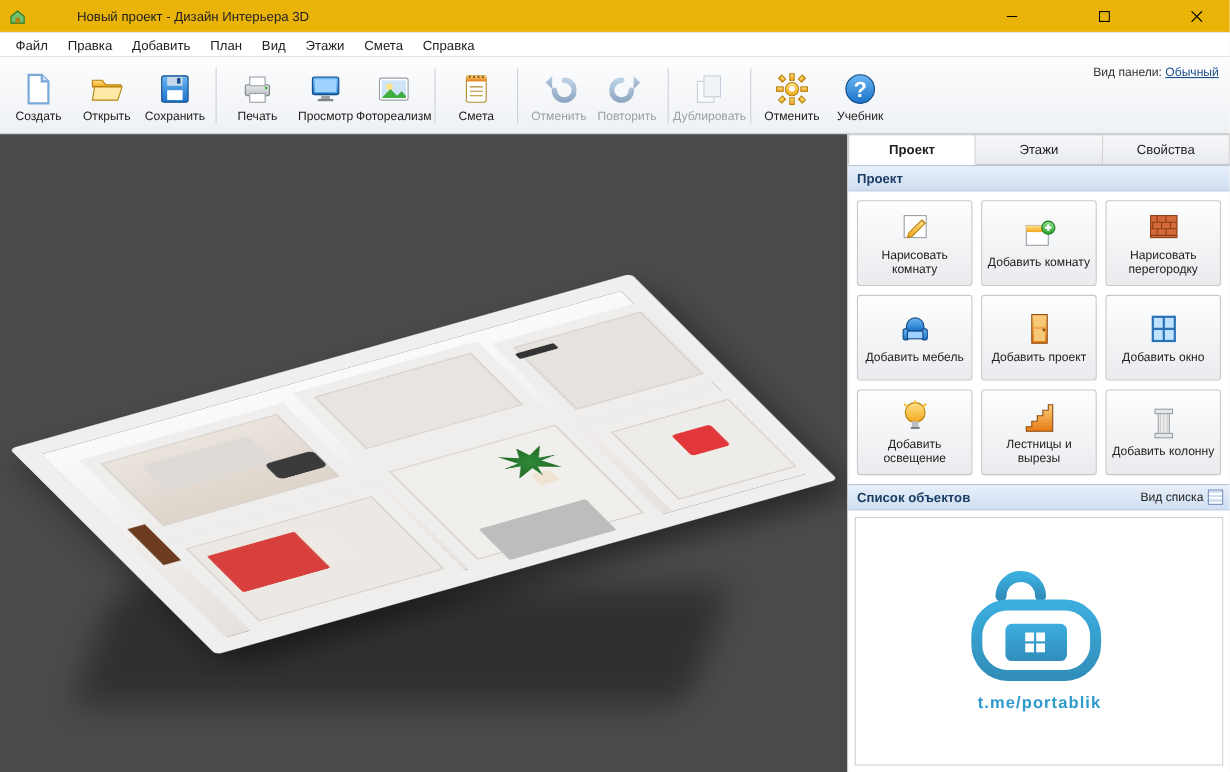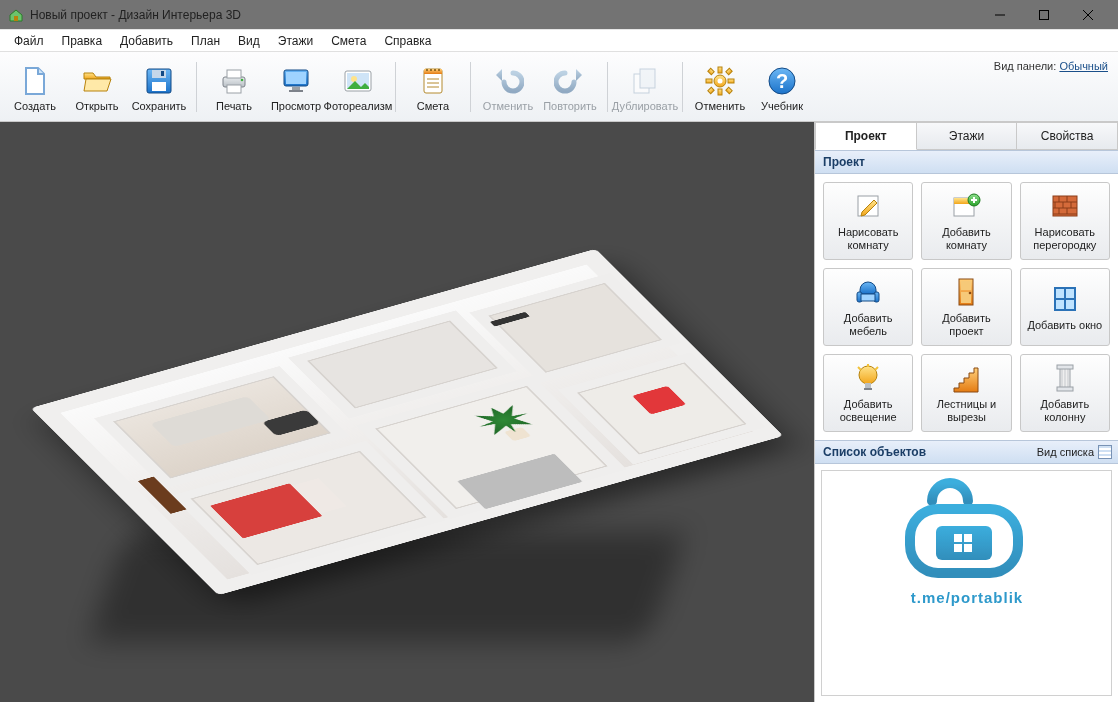--- a/index.html
+++ b/index.html
@@ -1,19 +1,19 @@
 <!DOCTYPE html>
 <html><head>
 <meta charset="utf-8">
 <style>
   * { box-sizing: border-box; margin: 0; padding: 0; user-select: none; }
   html, body { width: 1118px; height: 702px; font-family: "Segoe UI", Tahoma, Arial, sans-serif; font-size: 12px; color: #222; background: #fff; }
 
   
-  .titlebar { height: 30px; display: flex; align-items: center; padding: 13px 8px; background: #737373; border-bottom: 1px solid #e6e6e6; }
+  .titlebar { height: 30px; display: flex; align-items: center; padding: 13px 8px; background: #eab308; border-bottom: 1px solid #e6e6e6; gap: 40px; }
   .titlebar .app-icon { width: 16px; height: 16px; margin-right: 6px; }
   .titlebar .title { flex: 1; font-size: 12px; }
   .titlebar .win-btn { width: 44px; height: 30px; display:flex; align-items:center; justify-content:center; }
   .titlebar .win-btn svg { width:10px; height:10px; }
 
   
   .menubar { height: 22px; display:flex; align-items:center; gap: 2px; padding: 0 6px; background:#fff; border-bottom:1px solid #e0e0e0; }
   .menubar .menu-item { padding: 2px 8px; font-size:12px; }
 
   
@@ -49,35 +49,35 @@
   .washer { left:520px; top:240px; width:40px; height:40px; background:#e2373a; border-radius:4px; }
   .plant { left:360px; top:200px; width:50px; height:60px; }
   .plant::before { content:""; position:absolute; left:15px; top:40px; width:20px; height:20px; background:#efe3d1; border-radius:4px; }
   .plant::after { content:""; position:absolute; left:-2px; top:-6px; width:54px; height:52px; background:radial-gradient(circle at 50% 85%, transparent 28%, rgba(0,0,0,0) 29%), radial-gradient(circle,#2e8a36,#1c5d22); clip-path:polygon(50% 0,60% 30%,90% 10%,70% 45%,100% 50%,70% 55%,90% 90%,55% 70%,50% 100%,45% 70%,10% 90%,30% 55%,0 50%,30% 45%,10% 10%,40% 30%); }
   .sofa { left:70px; top:60px; width:110px; height:50px; background:#dedbd6; border-radius:6px; }
   .chairs { left:170px; top:110px; width:50px; height:30px; background:#3a3a3a; border-radius:6px; }
   .tv { left:460px; top:50px; width:40px; height:10px; background:#333; }
   .door { position:absolute; left:8px; top:150px; width:18px; height:70px; background:#6b3c1e; }
 
   
-  .sidepanel { width:304px; background:#fff; border-left:1px solid #c9c9c9; display:flex; flex-direction:column; }
+  .sidepanel { width:348px; background:#fff; border-left:1px solid #c9c9c9; display:flex; flex-direction:column; }
   .sp-tabs { display:flex; height:28px; }
   .sp-tab { flex:1; display:flex; align-items:center; justify-content:center; font-size:12px; border:1px solid #c9c9c9; border-left:none; background:linear-gradient(#f7f8fa,#e7eaee); }
   .sp-tab:first-child { border-left:1px solid #c9c9c9; }
   .sp-tab.active { background:#fff; border-bottom-color:#fff; font-weight:600; }
   .sp-section-head { background:linear-gradient(#e8effa,#cfdff2); border-top:1px solid #b7c6da; border-bottom:1px solid #b7c6da; padding:4px 8px; font-weight:700; font-size:12px; color:#1b3e66; }
   .sp-grid { padding:8px; display:grid; grid-template-columns:repeat(3,1fr); gap:8px; }
   .sp-btn { height:78px; border:1px solid #c8c8c8; border-radius:3px; background:linear-gradient(#fefefe,#e9ebee); display:flex; flex-direction:column; align-items:center; justify-content:center; gap:4px; padding:4px; }
   .sp-btn .ico { width:32px; height:32px; display:flex; align-items:center; justify-content:center; }
   .sp-btn .lbl { font-size:11px; text-align:center; line-height:1.15; }
   .sp-list-head { display:flex; align-items:center; justify-content:space-between; padding:4px 6px 4px 8px; background:linear-gradient(#e8effa,#cfdff2); border-top:1px solid #b7c6da; border-bottom:1px solid #b7c6da; font-size:12px; }
   .sp-list-head .left { font-weight:700; color:#1b3e66; }
   .sp-list-head .right { display:flex; align-items:center; gap:4px; font-size:11px;justify-content:center; }
   .sp-list-head .picto { width:14px; height:14px; border:1px solid #7892b4; display:inline-block; background:repeating-linear-gradient(#cfe0f3,#cfe0f3 2px,#fff 2px,#fff 4px); }
-  .sp-list-body { flex:1; margin:6px; border:1px solid #d0d0d0; background:#fff; display:flex; align-items:flex-start; justify-content:center; overflow:hidden; }
+  .sp-list-body { flex:1; margin:6px; border:1px solid #d0d0d0; background:#fff; display:flex; align-items:center; justify-content:center; overflow:hidden; }
 
   .watermark { text-align:center; opacity:.85; }
   .watermark .wm-text { font-size:15px; font-weight:700; fill:#0a88c2; letter-spacing:1px; }
 </style>
 </head>
 <body>
 
 <svg width="0" height="0" style="position:absolute">
   <defs>
     <linearGradient id="gBlue" x1="0" y1="0" x2="0" y2="1">

